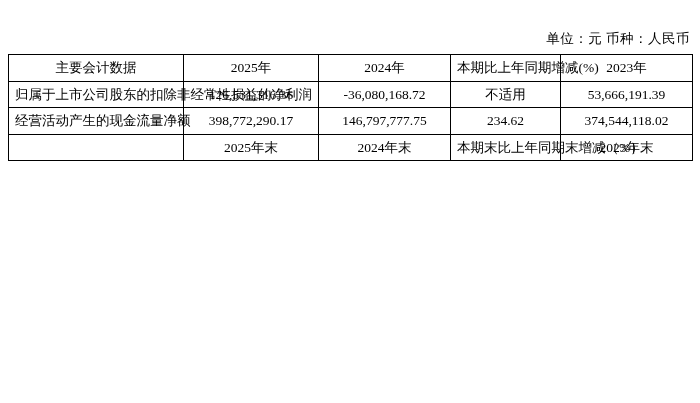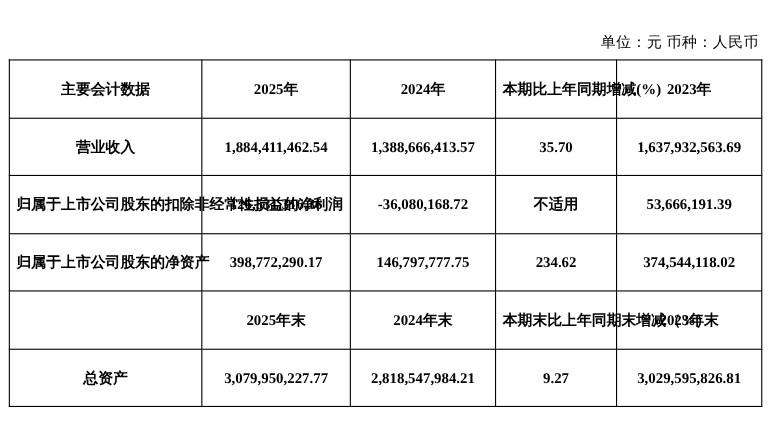--- a/index.html
+++ b/index.html
@@ -32,25 +32,24 @@
   table.fin {
     border-collapse: collapse;
     width: 684px;
     margin: 0 auto;
     table-layout: fixed;
   }
   table.fin td {
     border: 1px solid #000000;
     font-size: 13.5px;
     line-height: 1.45;
-    padding: 16px 6px;
+    padding: 3px 6px;
     vertical-align: middle;
     text-align: center;
     white-space: nowrap;
-    font-weight: bold;
   }
   td.label {
     text-align: left;
     white-space: normal;
     padding-left: 8px;
     padding-right: 4px;
   }
   td.head {
     text-align: center;
     white-space: normal;
@@ -82,58 +81,44 @@
     </colgroup>
     <tbody>
       <tr>
         <td class="head">主要会计数据</td>
         <td class="head">2025年</td>
         <td class="head">2024年</td>
         <td class="head">本期比上年同期增减(%)</td>
         <td class="head">2023年</td>
       </tr>
 
-      <tr>
-        <td class="label">营业收入</td>
-        <td class="num">1,884,411,462.54</td>
-        <td class="num">1,388,666,413.57</td>
-        <td class="num">35.70</td>
-        <td class="num">1,637,932,563.69</td>
-      </tr>
 
 
 
       <tr>
         <td class="label">归属于上市公司股东的扣除非经常性损益的净利润</td>
         <td class="num">126,531,316.36</td>
         <td class="num">-36,080,168.72</td>
         <td class="num">不适用</td>
         <td class="num">53,666,191.39</td>
       </tr>
 
       <tr>
-        <td class="label">归属于上市公司股东的净资产</td>
+        <td class="label">经营活动产生的现金流量净额</td>
         <td class="num">398,772,290.17</td>
         <td class="num">146,797,777.75</td>
         <td class="num">234.62</td>
         <td class="num">374,544,118.02</td>
       </tr>
 
       <tr>
         <td class="head"></td>
         <td class="head">2025年末</td>
         <td class="head">2024年末</td>
         <td class="head">本期末比上年同期末增减（%）</td>
         <td class="head">2023年末</td>
       </tr>
 
 
-      <tr>
-        <td class="label">总资产</td>
-        <td class="num">3,079,950,227.77</td>
-        <td class="num">2,818,547,984.21</td>
-        <td class="num">9.27</td>
-        <td class="num">3,029,595,826.81</td>
-      </tr>
     </tbody>
   </table>
 
 </div>
 
 </body></html>

